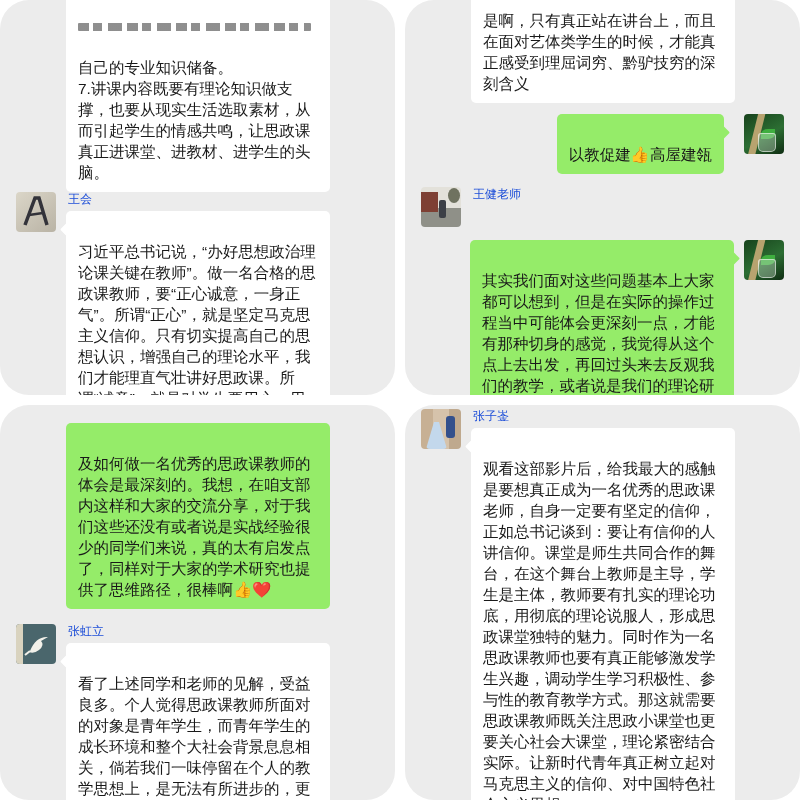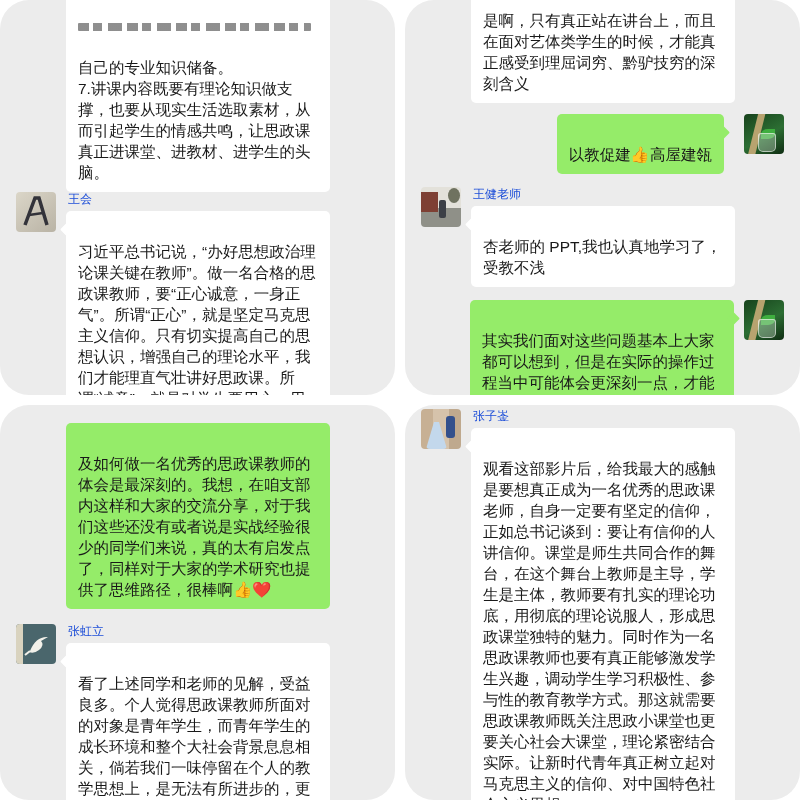--- a/index.html
+++ b/index.html
@@ -100,23 +100,20 @@
       </div>
     </div>
     <div class="msg m2">
       <div class="avatar av-wangjian">
         <div class="building"></div>
         <div class="tree"></div>
         <div class="person"></div>
       </div>
       <div class="content">
         <div class="name">王健老师</div>
-        <div class="bubble tail-left">
-          <span>杏老师的 PPT,我也认真地学习了，受教不浅</span>
-        </div>
       </div>
     </div>
     <div class="msg right g2">
       <div class="avatar av-self">
         <div class="stick"></div>
         <div class="leaf"></div>
         <div class="jar"></div>
       </div>
       <div class="content">
         <div class="bubble green tail-right">

